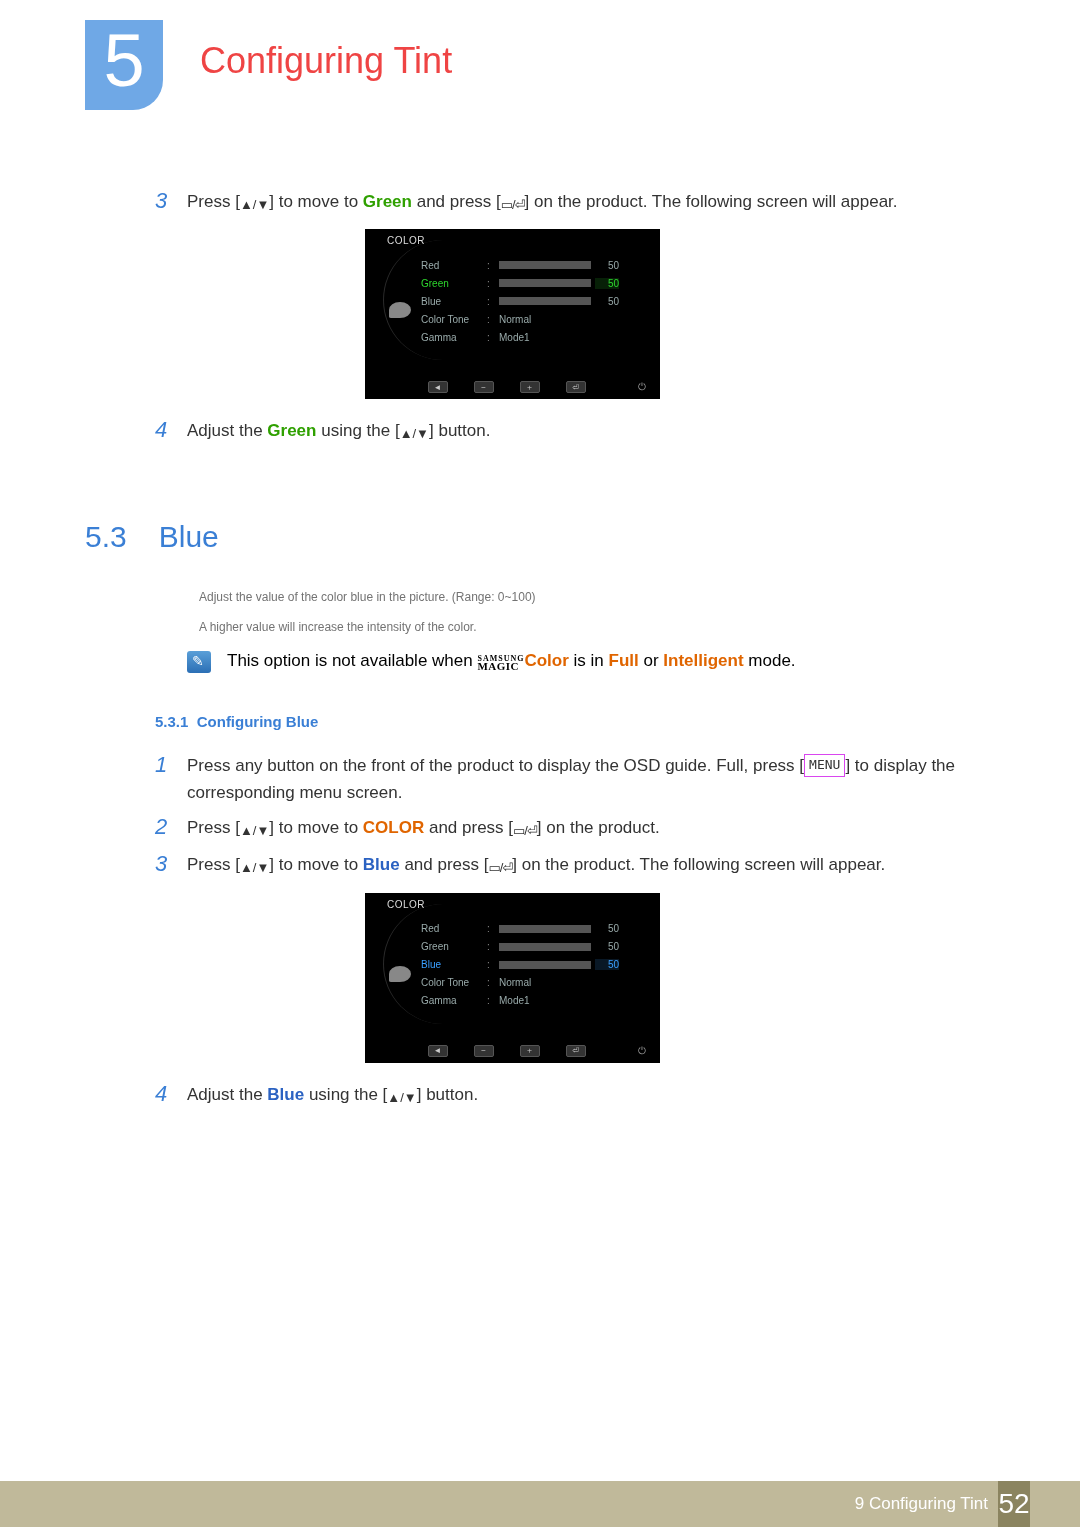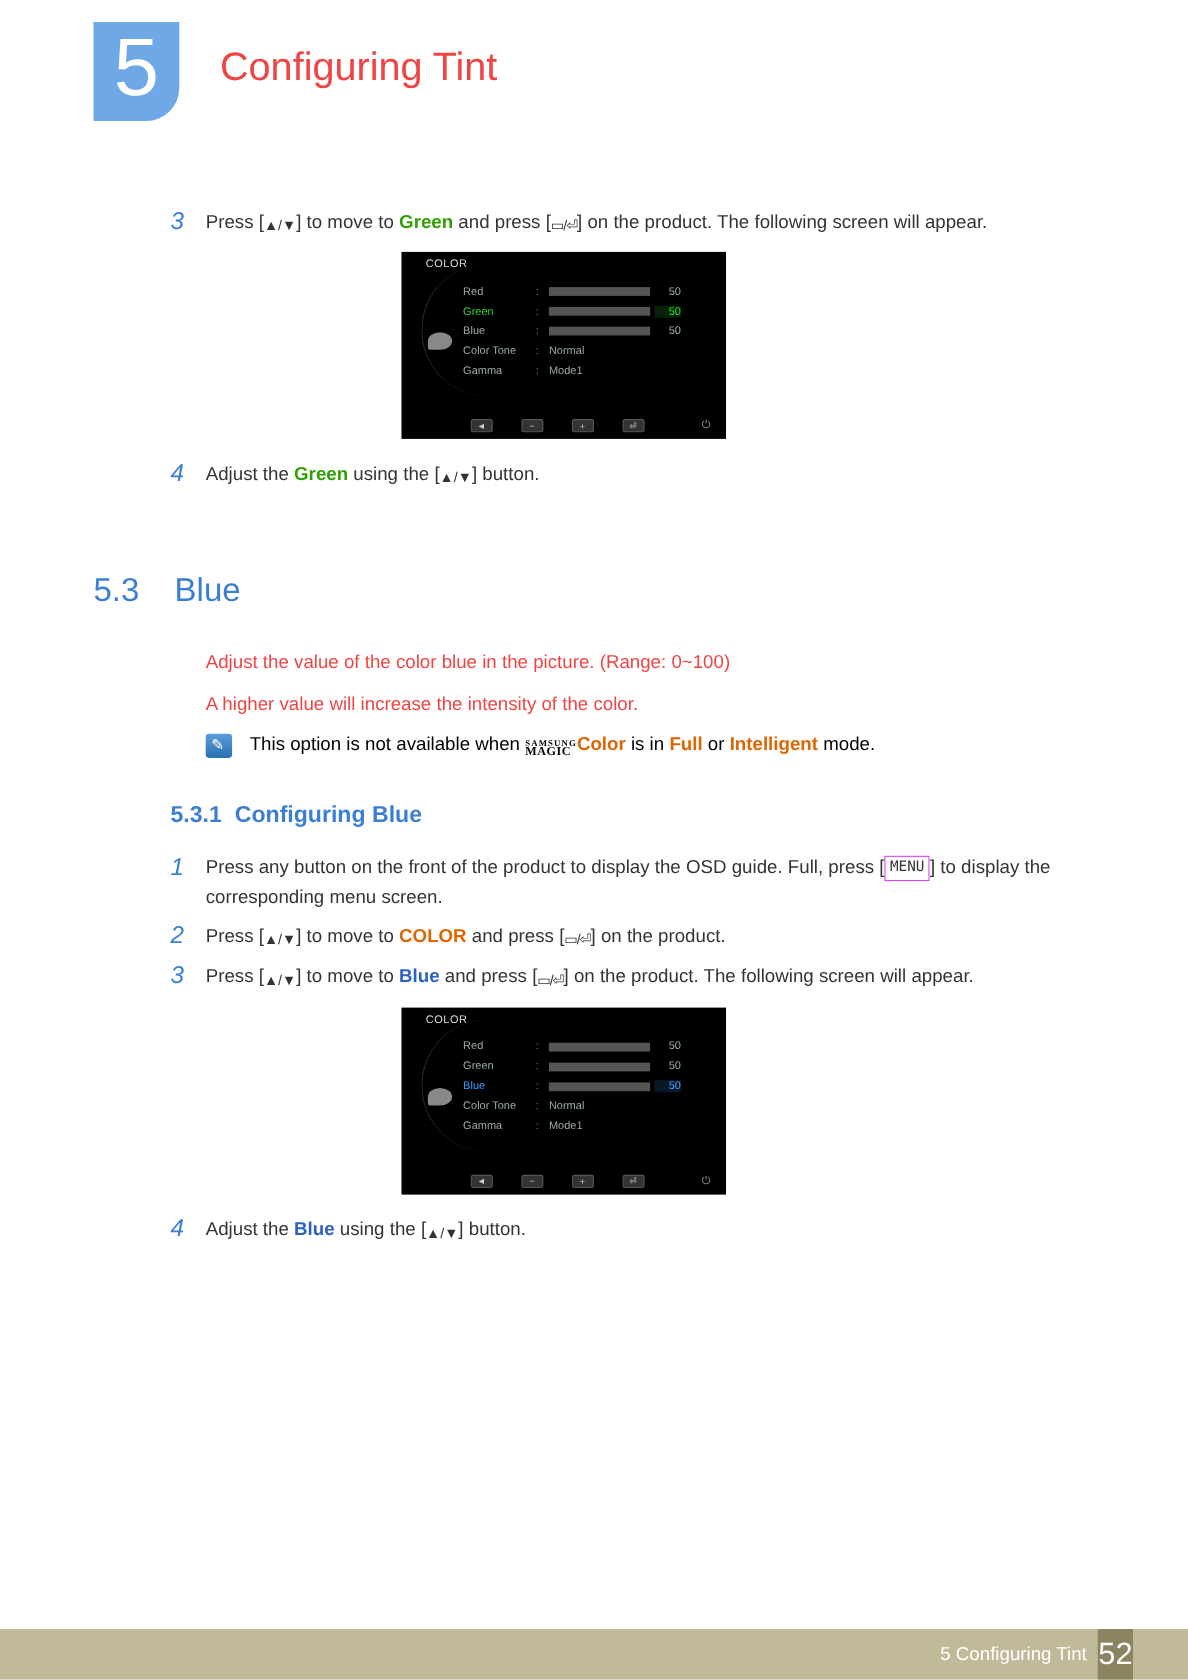--- a/index.html
+++ b/index.html
@@ -173,21 +173,21 @@
   
   .section-heading {
     margin: 74px 0 34px -70px;
     display: flex;
     align-items: baseline;
     gap: 32px;
   }
   .section-num { font-size: 30px; color: #3a7fd5; }
   .section-title { font-size: 30px; color: #3a7fd5; }
 
-  .body-text { font-size: 17px; color: #ef4444; margin: 10px 0 10px 32px; line-height: 1.6; }
+  .body-text { font-size: 12px; color: #737373; margin: 10px 0 10px 44px; line-height: 1.6; }
 
   .note-row {
     display: flex;
     align-items: center;
     gap: 16px;
     margin: 14px 0 14px 32px;
     font-size: 17px;
   }
   .note-icon {
     width: 24px; height: 22px;
@@ -207,21 +207,21 @@
     font-size: 10px;
     font-weight: bold;
     display: inline-block;
     line-height: 0.9;
     vertical-align: -4px;
   }
   .magic-logo .l1 { display:block; font-size:8px; letter-spacing:1px;}
   .magic-logo .l2 { display:block; font-size:11px; font-weight:900; letter-spacing:0.5px;}
 
   .subsection-heading {
-    font-size: 21px;
+    font-size: 15px;
     color: #3a7fd5;
     font-weight: 600;
     margin: 40px 0 22px 0;
   }
   .menu-box {
     display: inline-block;
     border: 1px solid #d946ef;
     font-size: 13px;
     padding: 0 4px;
     vertical-align: 2px;
@@ -421,16 +421,16 @@
     <div class="step-row">
       <div class="step-num">4</div>
       <div class="step-text">
         <span>Adjust the </span><span class="key-blue-bold">Blue</span><span> using the [</span><span class="kbd-icon tri-up-down"></span><span>] button.</span>
       </div>
     </div>
 
   </div>
 
   <div class="footer">
-    <span class="footer-text">5 Configuring Tint</span>
+    <span class="footer-text">9 Configuring Tint</span>
     <span class="footer-page">52</span>
   </div>
 </div>
 
 </body></html>

